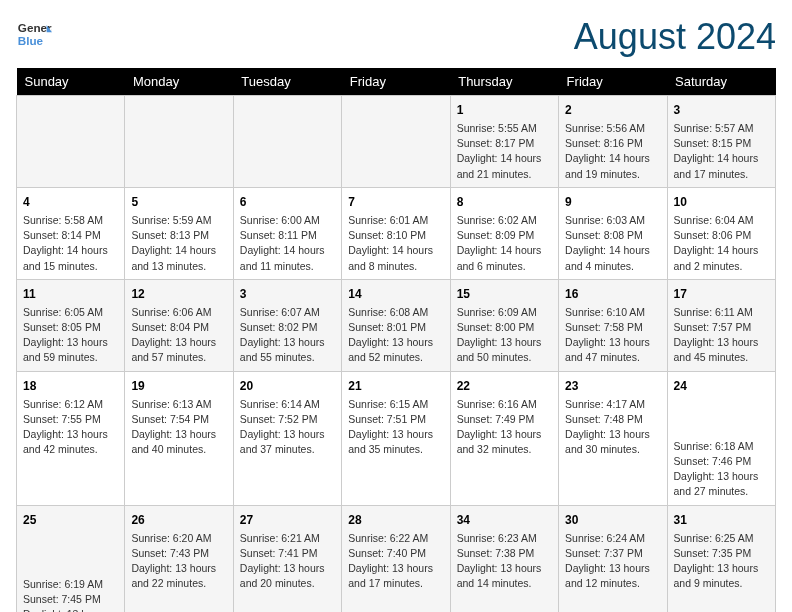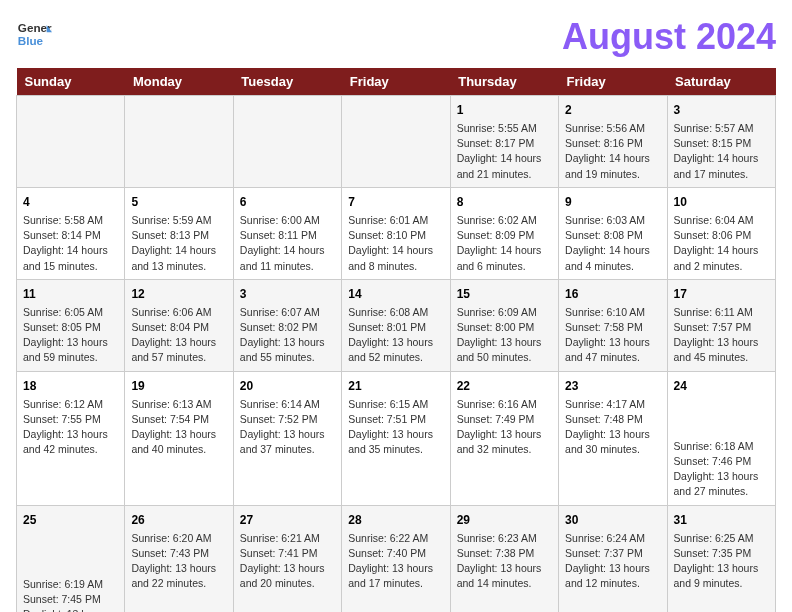--- a/index.html
+++ b/index.html
@@ -23,39 +23,39 @@
     }
     .logo-icon {
       width: 36px;
       height: 36px;
     }
     .title-area {
       text-align: right;
     }
     .main-title {
       font-size: 36px;
-      font-weight: bold;
-      color: #8b5cf6;
+      font-weight: normal;
+      color: #0c4a6e;
     }
     .subtitle {
       font-size: 16px;
       color: #555;
     }
     table {
       width: 100%;
       border-collapse: collapse;
       font-size: 11px;
     }
     thead tr th {
-      background: #7f1d1d;
+      background: #000000;
       color: #fff;
       padding: 6px 8px;
       text-align: left;
       font-size: 13px;
-      font-weight: bold;
+      font-weight: normal;
     }
     tbody tr td {
       border: 1px solid #ccc;
       vertical-align: top;
       padding: 5px 6px;
       width: calc(100% / 7);
       min-height: 80px;
       line-height: 1.5;
     }
     tbody tr:nth-child(odd) td {
@@ -311,21 +311,21 @@
 and 20 minutes.</div>
         </td>
         <td>
           <span class="day-num">28</span>
           <div class="cell-text" style="white-space: pre-line;">Sunrise: 6:22 AM
 Sunset: 7:40 PM
 Daylight: 13 hours
 and 17 minutes.</div>
         </td>
         <td>
-          <span class="day-num">29</span>
+          <span class="day-num">34</span>
           <div class="cell-text" style="white-space: pre-line;">Sunrise: 6:23 AM
 Sunset: 7:38 PM
 Daylight: 13 hours
 and 14 minutes.</div>
         </td>
         <td>
           <span class="day-num">30</span>
           <div class="cell-text" style="white-space: pre-line;">Sunrise: 6:24 AM
 Sunset: 7:37 PM
 Daylight: 13 hours

